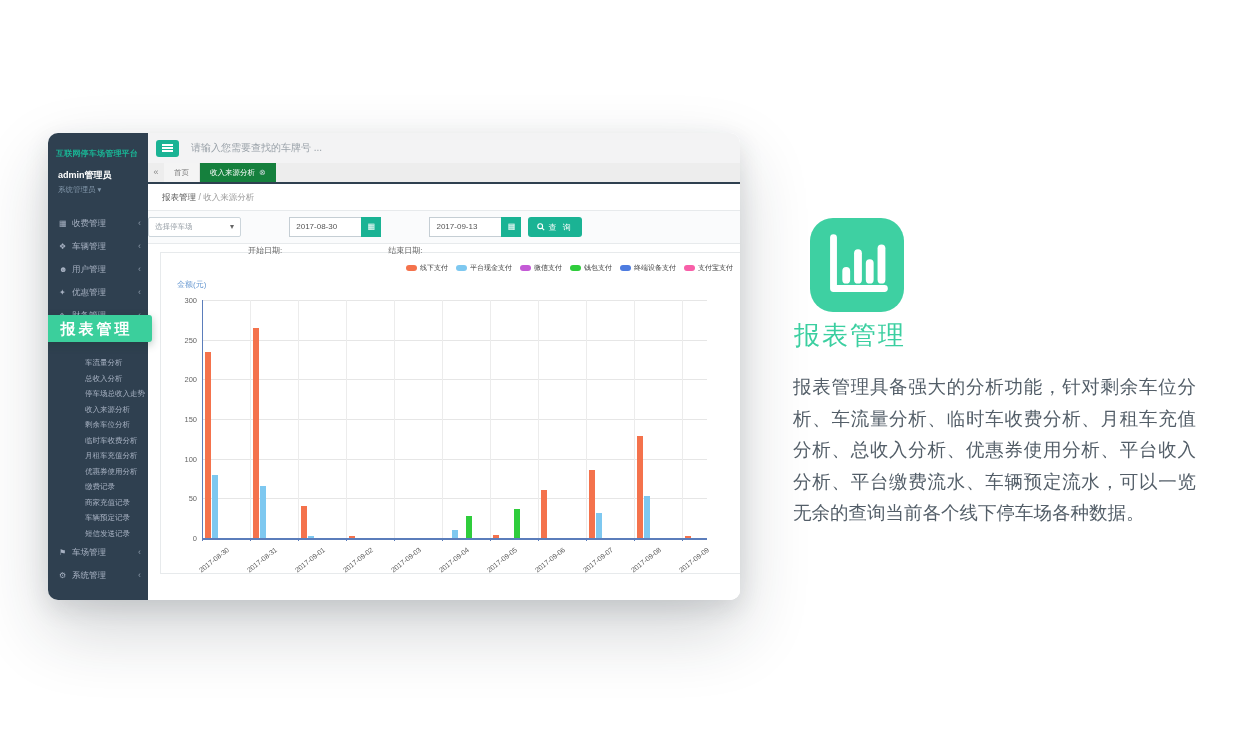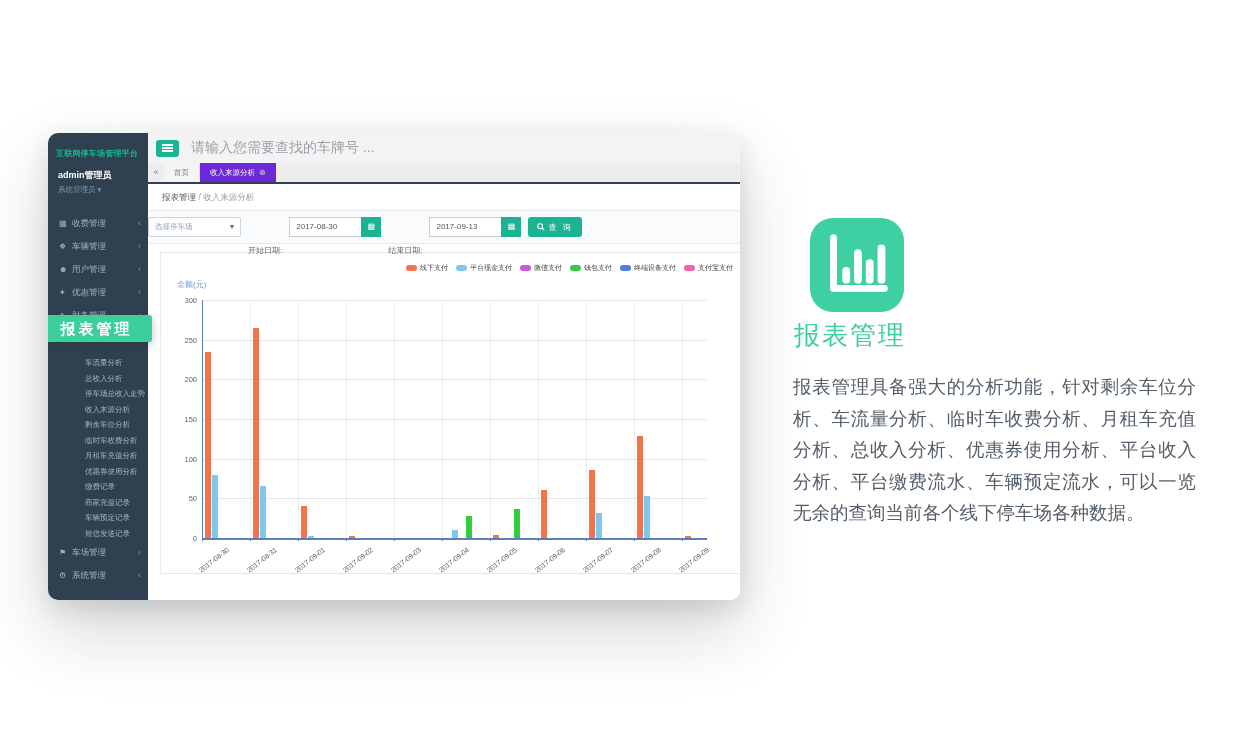--- a/index.html
+++ b/index.html
@@ -27,25 +27,25 @@
   .s-item { height:15.5px; line-height:15.5px; padding-left:37px; color:#a7b1c2; font-size:7.5px; cursor:pointer; white-space:nowrap; }
   .menu-bottom { position:absolute; left:0; top:408px; width:100%; }
 
   
   .main { position:absolute; left:100px; right:0; top:0; bottom:0; display:flex; flex-direction:column; background:#fff; }
   .navbar { height:30px; background:#f3f3f4; display:flex; align-items:center; padding-left:8px; flex:none; }
   .burger { width:23px; height:17px; background:#1ab394; border-radius:3px; margin-right:12px; cursor:pointer;
             display:flex; align-items:center; justify-content:center; }
   .burger .bars { width:11px; height:8px;
             background:repeating-linear-gradient(to bottom,#fff 0 1.6px,transparent 1.6px 3.2px); }
-  .searchtxt { color:#9aa2a9; font-size:14px; }
+  .searchtxt { color:#9aa2a9; font-size:10px; }
   .tabbar { height:21px; background:#ededed; border-bottom:2px solid #2f4050; display:flex; align-items:stretch; flex:none; }
   .tab-scroll { width:16px; color:#888; font-size:9px; text-align:center; line-height:19px; cursor:pointer; }
   .tab { padding:0 10px; font-size:7.5px; color:#777; line-height:19px; background:#f4f4f4; border-right:1px solid #e2e2e2; cursor:pointer; white-space:nowrap; }
-  .tab.active { background:#6d28d9; color:#fff; border-right:none;text-align:center; }
+  .tab.active { background:#15803d; color:#fff; border-right:none;text-align:center; }
   .tab .closer { margin-left:4px; font-size:8px; color:#cfd6dd; }
 
   .content { flex:1; background:#fff; position:relative; overflow:hidden; }
   .crumbs { height:26px; line-height:26px; padding-left:14px; font-size:8.5px; color:#555; background:#fff; }
   .crumbs .sep, .crumbs .page { color:#999; }
   .filterbar { height:34px; background:#fafbfc; border-top:1px solid #e7eaec; border-bottom:1px solid #e7eaec;
                display:flex; align-items:center; gap:7px; padding-left:0; }
   .select { position:relative; width:93px; height:20px; background:#fff; border:1px solid #ccd5db; border-radius:2px;
             font-size:7.5px; color:#9aa2a9; line-height:18px; padding-left:6px; cursor:pointer; }
   .select .caret { position:absolute; right:6px; top:0; color:#666; font-size:8px; }

